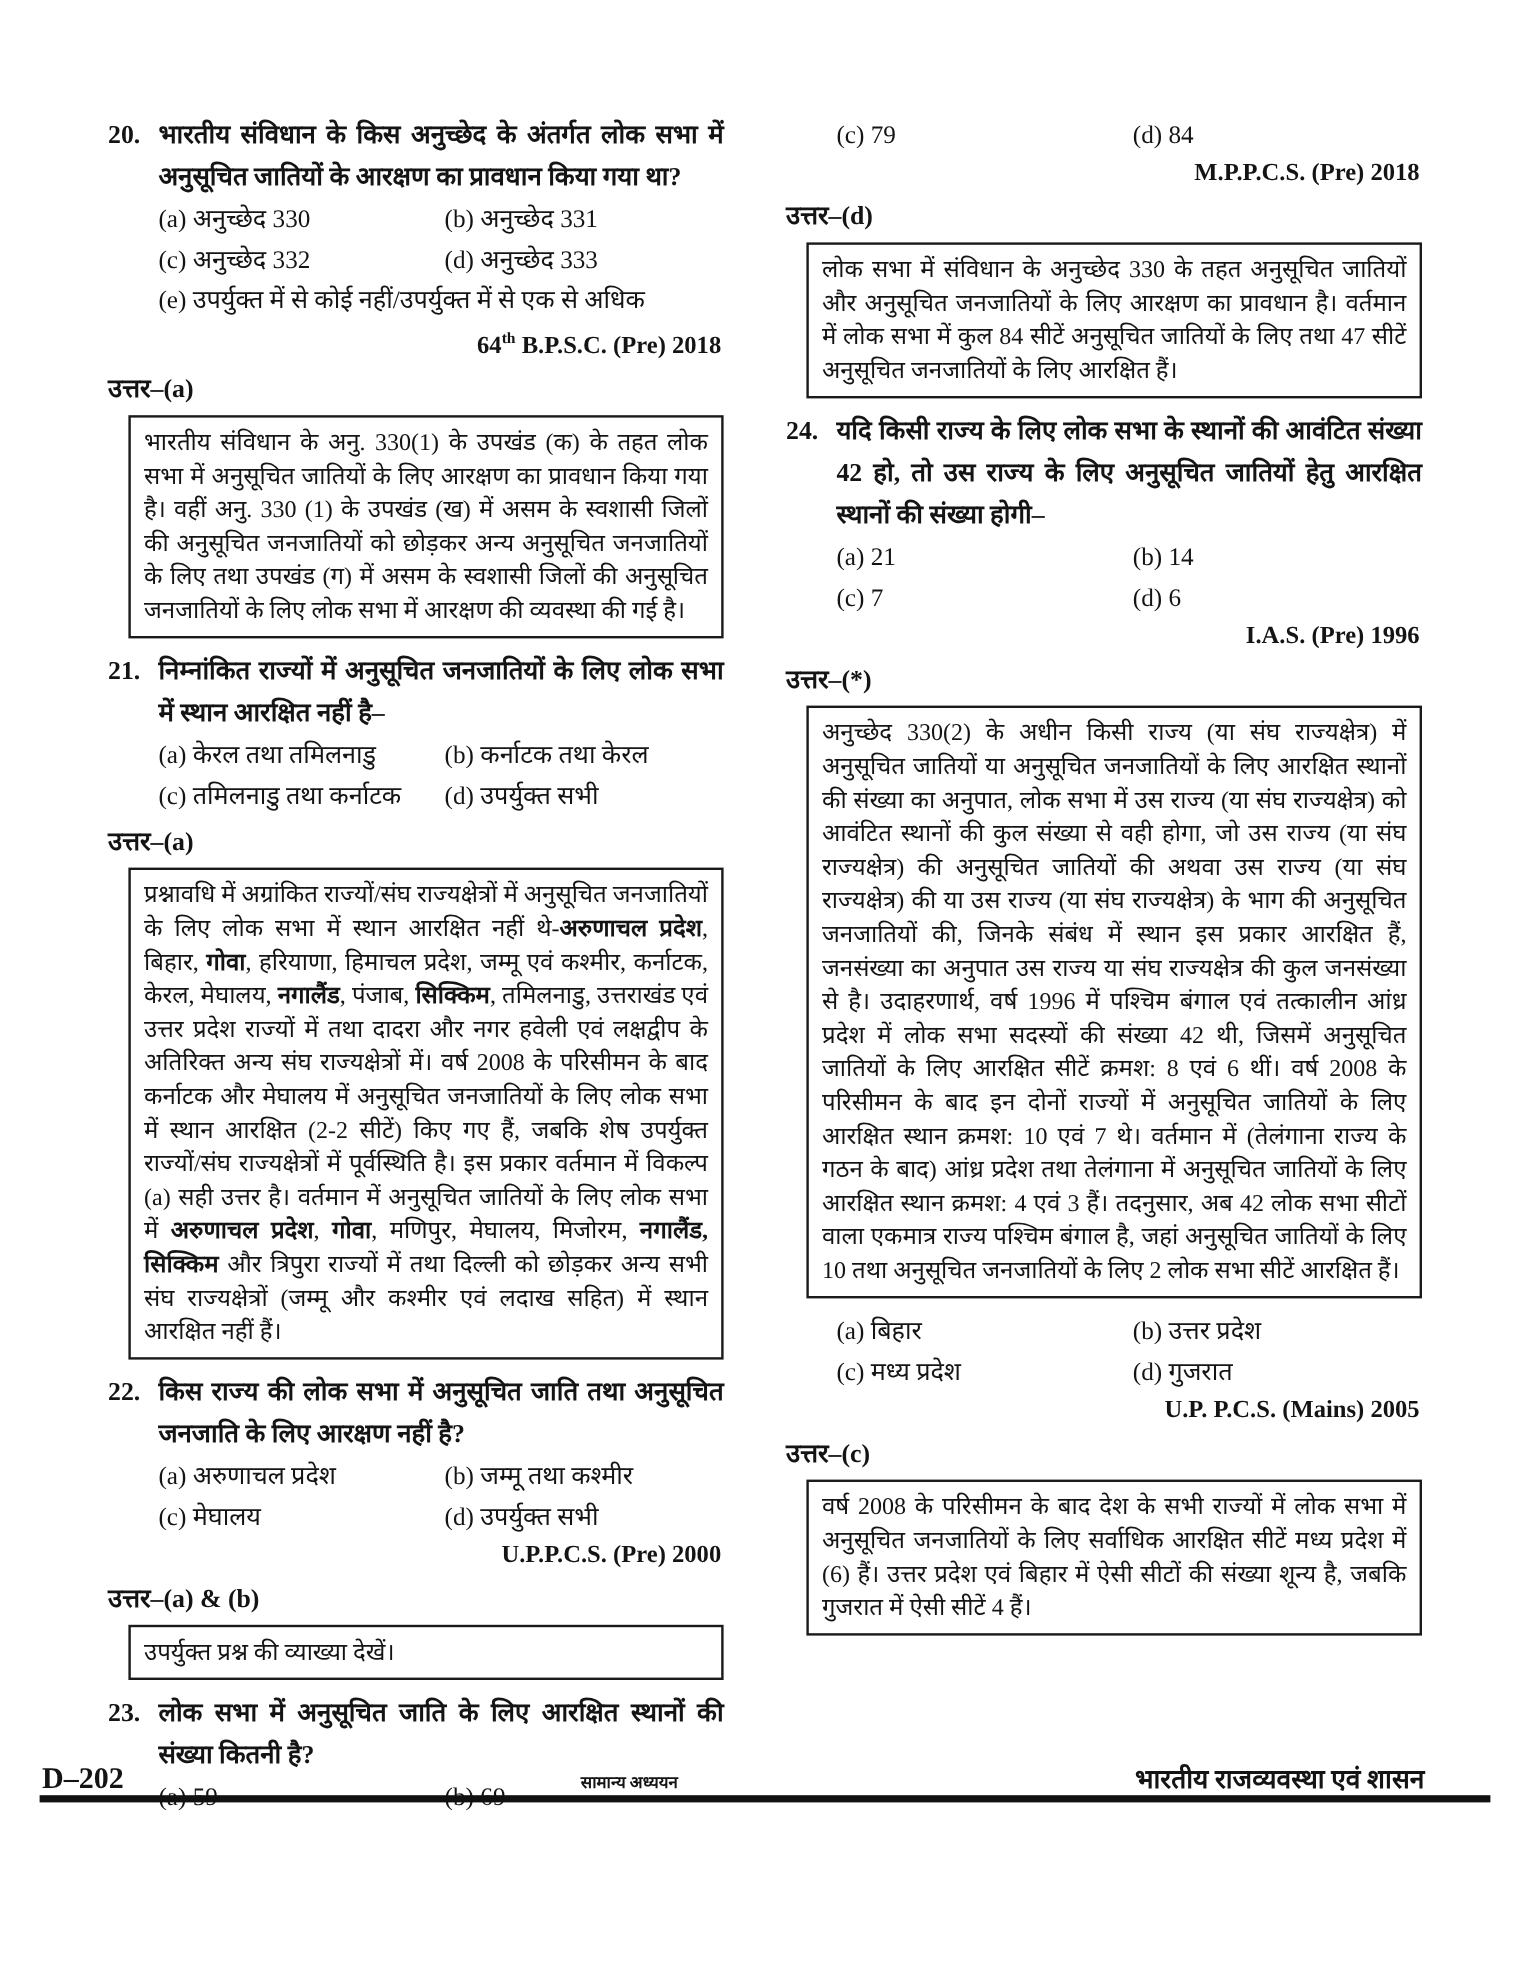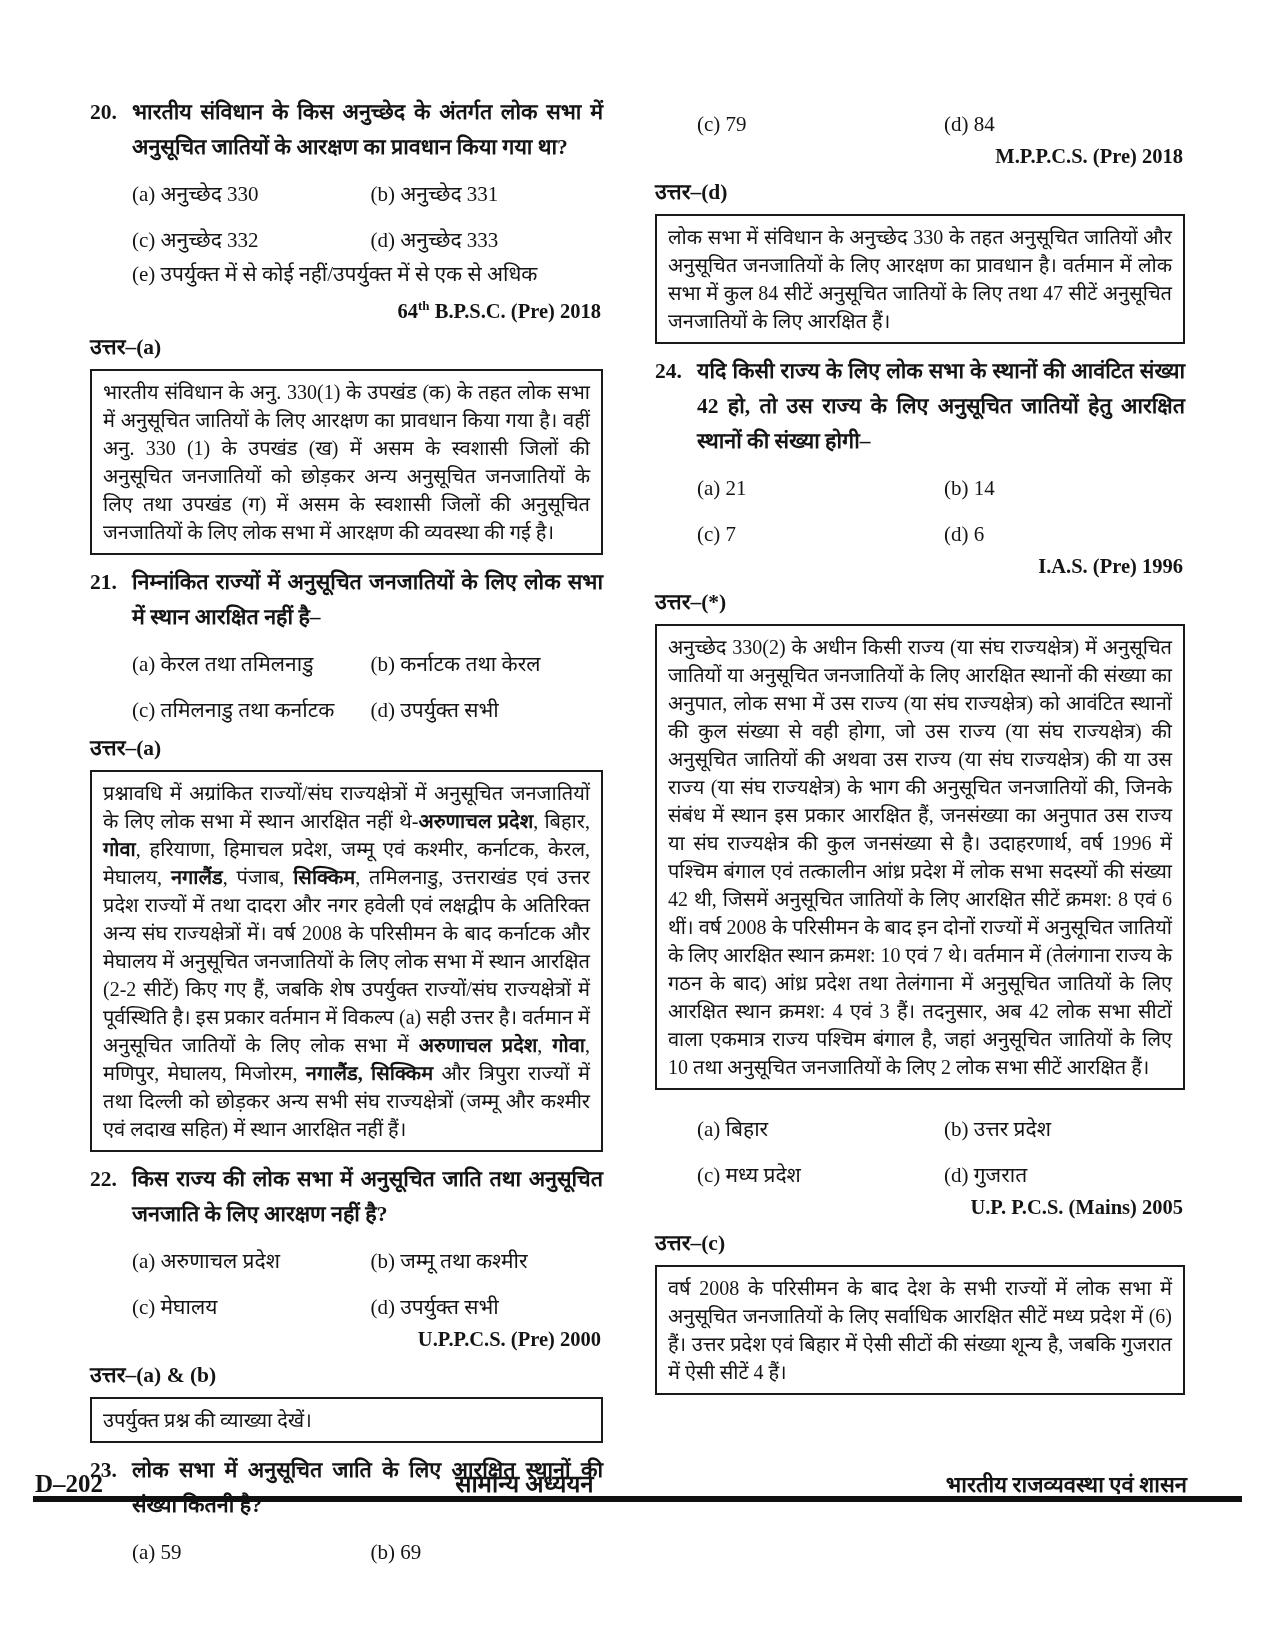--- a/index.html
+++ b/index.html
@@ -12,35 +12,35 @@
   .page{position:absolute;inset:0;padding:95px 90px 0 90px;box-sizing:border-box;}
   .columns{display:flex;gap:52px;}
   .col{display:flex;flex-direction:column;}
   .col.left{width:513px;}
   .col.right{width:530px;}
 
   .q-head{display:flex;font-weight:bold;font-size:21.5px;line-height:35px;}
   .q-num{flex:0 0 42px;}
   .q-text{flex:1;text-align:justify;}
   .opts2{display:grid;grid-template-columns:1fr 1fr;column-gap:6px;padding-left:42px;}
-  .opt{font-size:21px;line-height:34px;white-space:nowrap;margin-top:12px;}
+  .opt{font-size:21px;line-height:34px;white-space:nowrap;}
   .opt-full{padding-left:42px;font-size:21px;line-height:34px;}
   .source{text-align:right;font-weight:bold;font-size:20.5px;line-height:30px;padding-right:2px;}
   .source sup{font-size:13px;}
   .answer{font-weight:bold;font-size:21.5px;line-height:33px;margin:5px 0 2px 0;}
   .exp-box{
-    border:2px solid #1a1a1a;padding:7px 11px;margin:5px 0 10px 0;
+    border:2px solid #1a1a1a;padding:7px 11px;margin:5px 0 10px 17px;
     font-size:20px;line-height:28px;text-align:justify;
   }
   .exp-box b{font-weight:bold;}
 
   .footer-bar{position:absolute;left:33px;width:1209px;top:1496px;height:6px;background:#111;}
   .footer-row{position:absolute;left:33px;width:1209px;top:1466px;display:flex;align-items:baseline;}
   .footer-left{font-weight:bold;font-size:25px;margin-left:2px;}
-  .footer-center{flex:1;text-align:center;font-weight:bold;font-size:24px;}
+  .footer-center{flex:1;text-align:center;font-weight:bold;font-size:14px;}
   .footer-right{font-weight:bold;font-size:22px;margin-right:55px;}
 </style>
 </head>
 <body>
 
 <div class="page">
   <div class="columns">
 
     <div class="col left">
 

